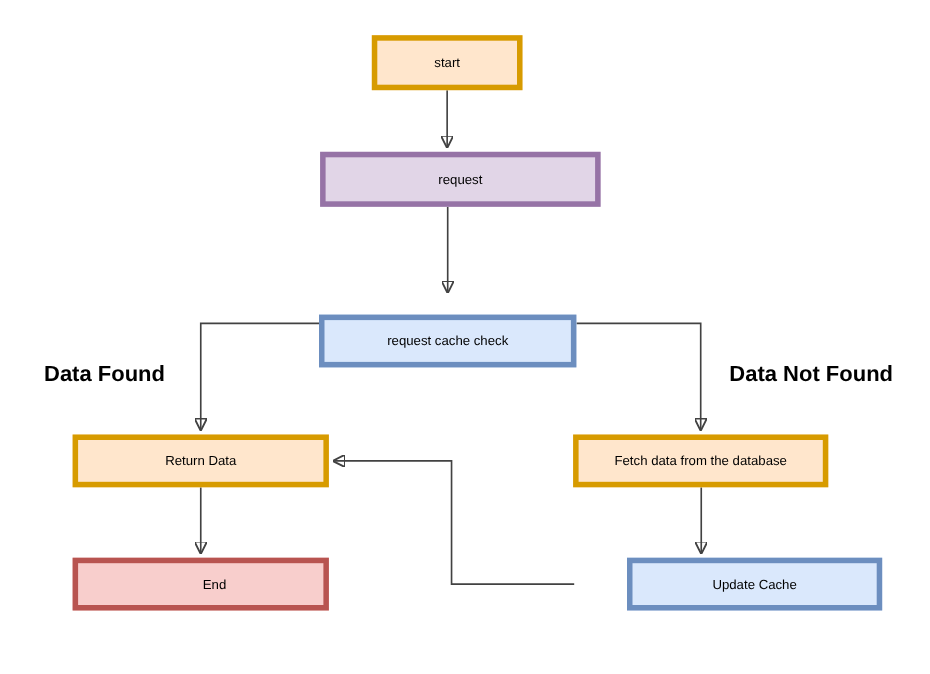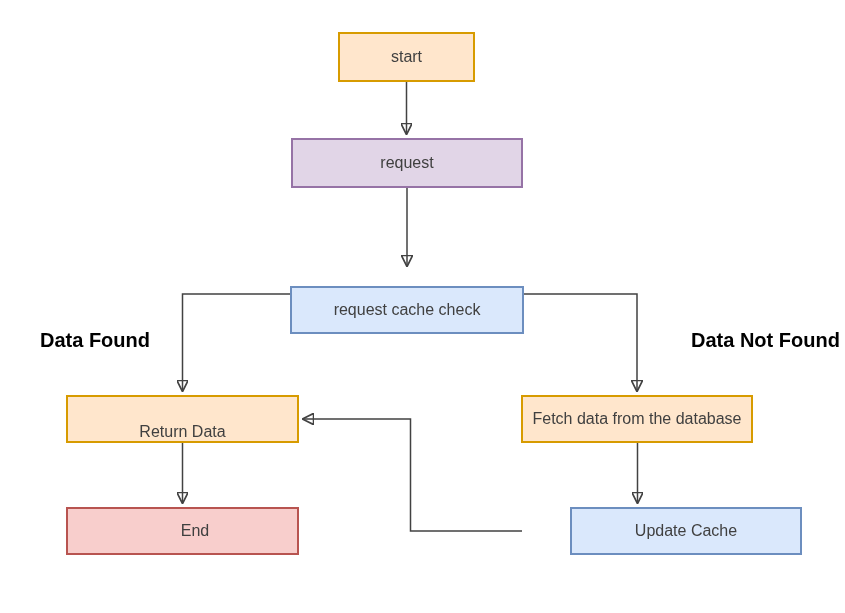--- a/index.html
+++ b/index.html
@@ -23,45 +23,45 @@
     height: 613px;
   }
   .edges path {
     fill: none;
     stroke: #424242;
     stroke-width: 1.5;
   }
   .node {
     position: absolute;
     box-sizing: border-box;
-    border: 2px solid #a3a3a3;
+    border: 5px solid #a3a3a3;
     display: flex;
     align-items: center;
     justify-content: center;
     text-align: center;
-    font-size: 16px;
-    color: #404040;
+    font-size: 12px;
+    color: #000000;
     line-height: 1.2;
   }
   .n-start        { left: 338px; top: 32px;  width: 137px; height: 50px; }
-  .n-request      { left: 291px; top: 138px; width: 232px; height: 50px; text-align: center; }
+  .n-request      { left: 291px; top: 138px; width: 255px; height: 50px; text-align: center; }
   .n-cache-check  { left: 290px; top: 270px; width: 234px; height: 48px; margin-top: 16px; }
   .n-return-data  { left: 66px;  top: 395px; width: 233px; height: 48px; }
   .n-fetch-data   { left: 521px; top: 395px; width: 232px; height: 48px; }
   .n-end          { left: 66px;  top: 507px; width: 233px; height: 48px; }
   .n-update-cache { left: 522px; top: 507px; width: 232px; height: 48px; }
   .edge-label {
     position: absolute;
     font-size: 20px;
     font-weight: bold;
     color: #000000;
     white-space: nowrap;
   }
   .l-data-found     { left: 40px;  top: 329px; }
-  .l-data-not-found { left: 663px; top: 329px; margin-left: 28px; }
+  .l-data-not-found { left: 663px; top: 329px; }
 </style>
 </head>
 <body>
 
 <div class="canvas">
 
   <svg class="edges" viewBox="0 0 845 613">
     <defs>
       <marker id="arrow" viewBox="0 0 10 10" refX="8.5" refY="5" markerWidth="7.5" markerHeight="7.5" orient="auto-start-reverse">
         <path d="M 0 0 L 10 5 L 0 10 z" fill="#424242" stroke="none"></path>
@@ -81,21 +81,21 @@
   </div>
 
   <div class="node n-request" style="background: rgb(225, 213, 231); border-color: rgb(150, 115, 166);">
     <span>request</span>
   </div>
 
   <div class="node n-cache-check" style="background: rgb(218, 232, 252); border-color: rgb(108, 142, 191);">
     <span>request cache check</span>
   </div>
 
-  <div class="node n-return-data" style="background: rgb(255, 230, 204); border-color: rgb(215, 155, 0); align-items: flex-end;">
+  <div class="node n-return-data" style="background: rgb(255, 230, 204); border-color: rgb(215, 155, 0);">
     <span>Return Data</span>
   </div>
 
   <div class="node n-fetch-data" style="background: rgb(255, 230, 204); border-color: rgb(215, 155, 0);">
     <span>Fetch data from the database</span>
   </div>
 
   <div class="node n-end" style="background: rgb(248, 206, 204); border-color: rgb(184, 84, 80); padding-left: 25px;">
     <span>End</span>
   </div>

